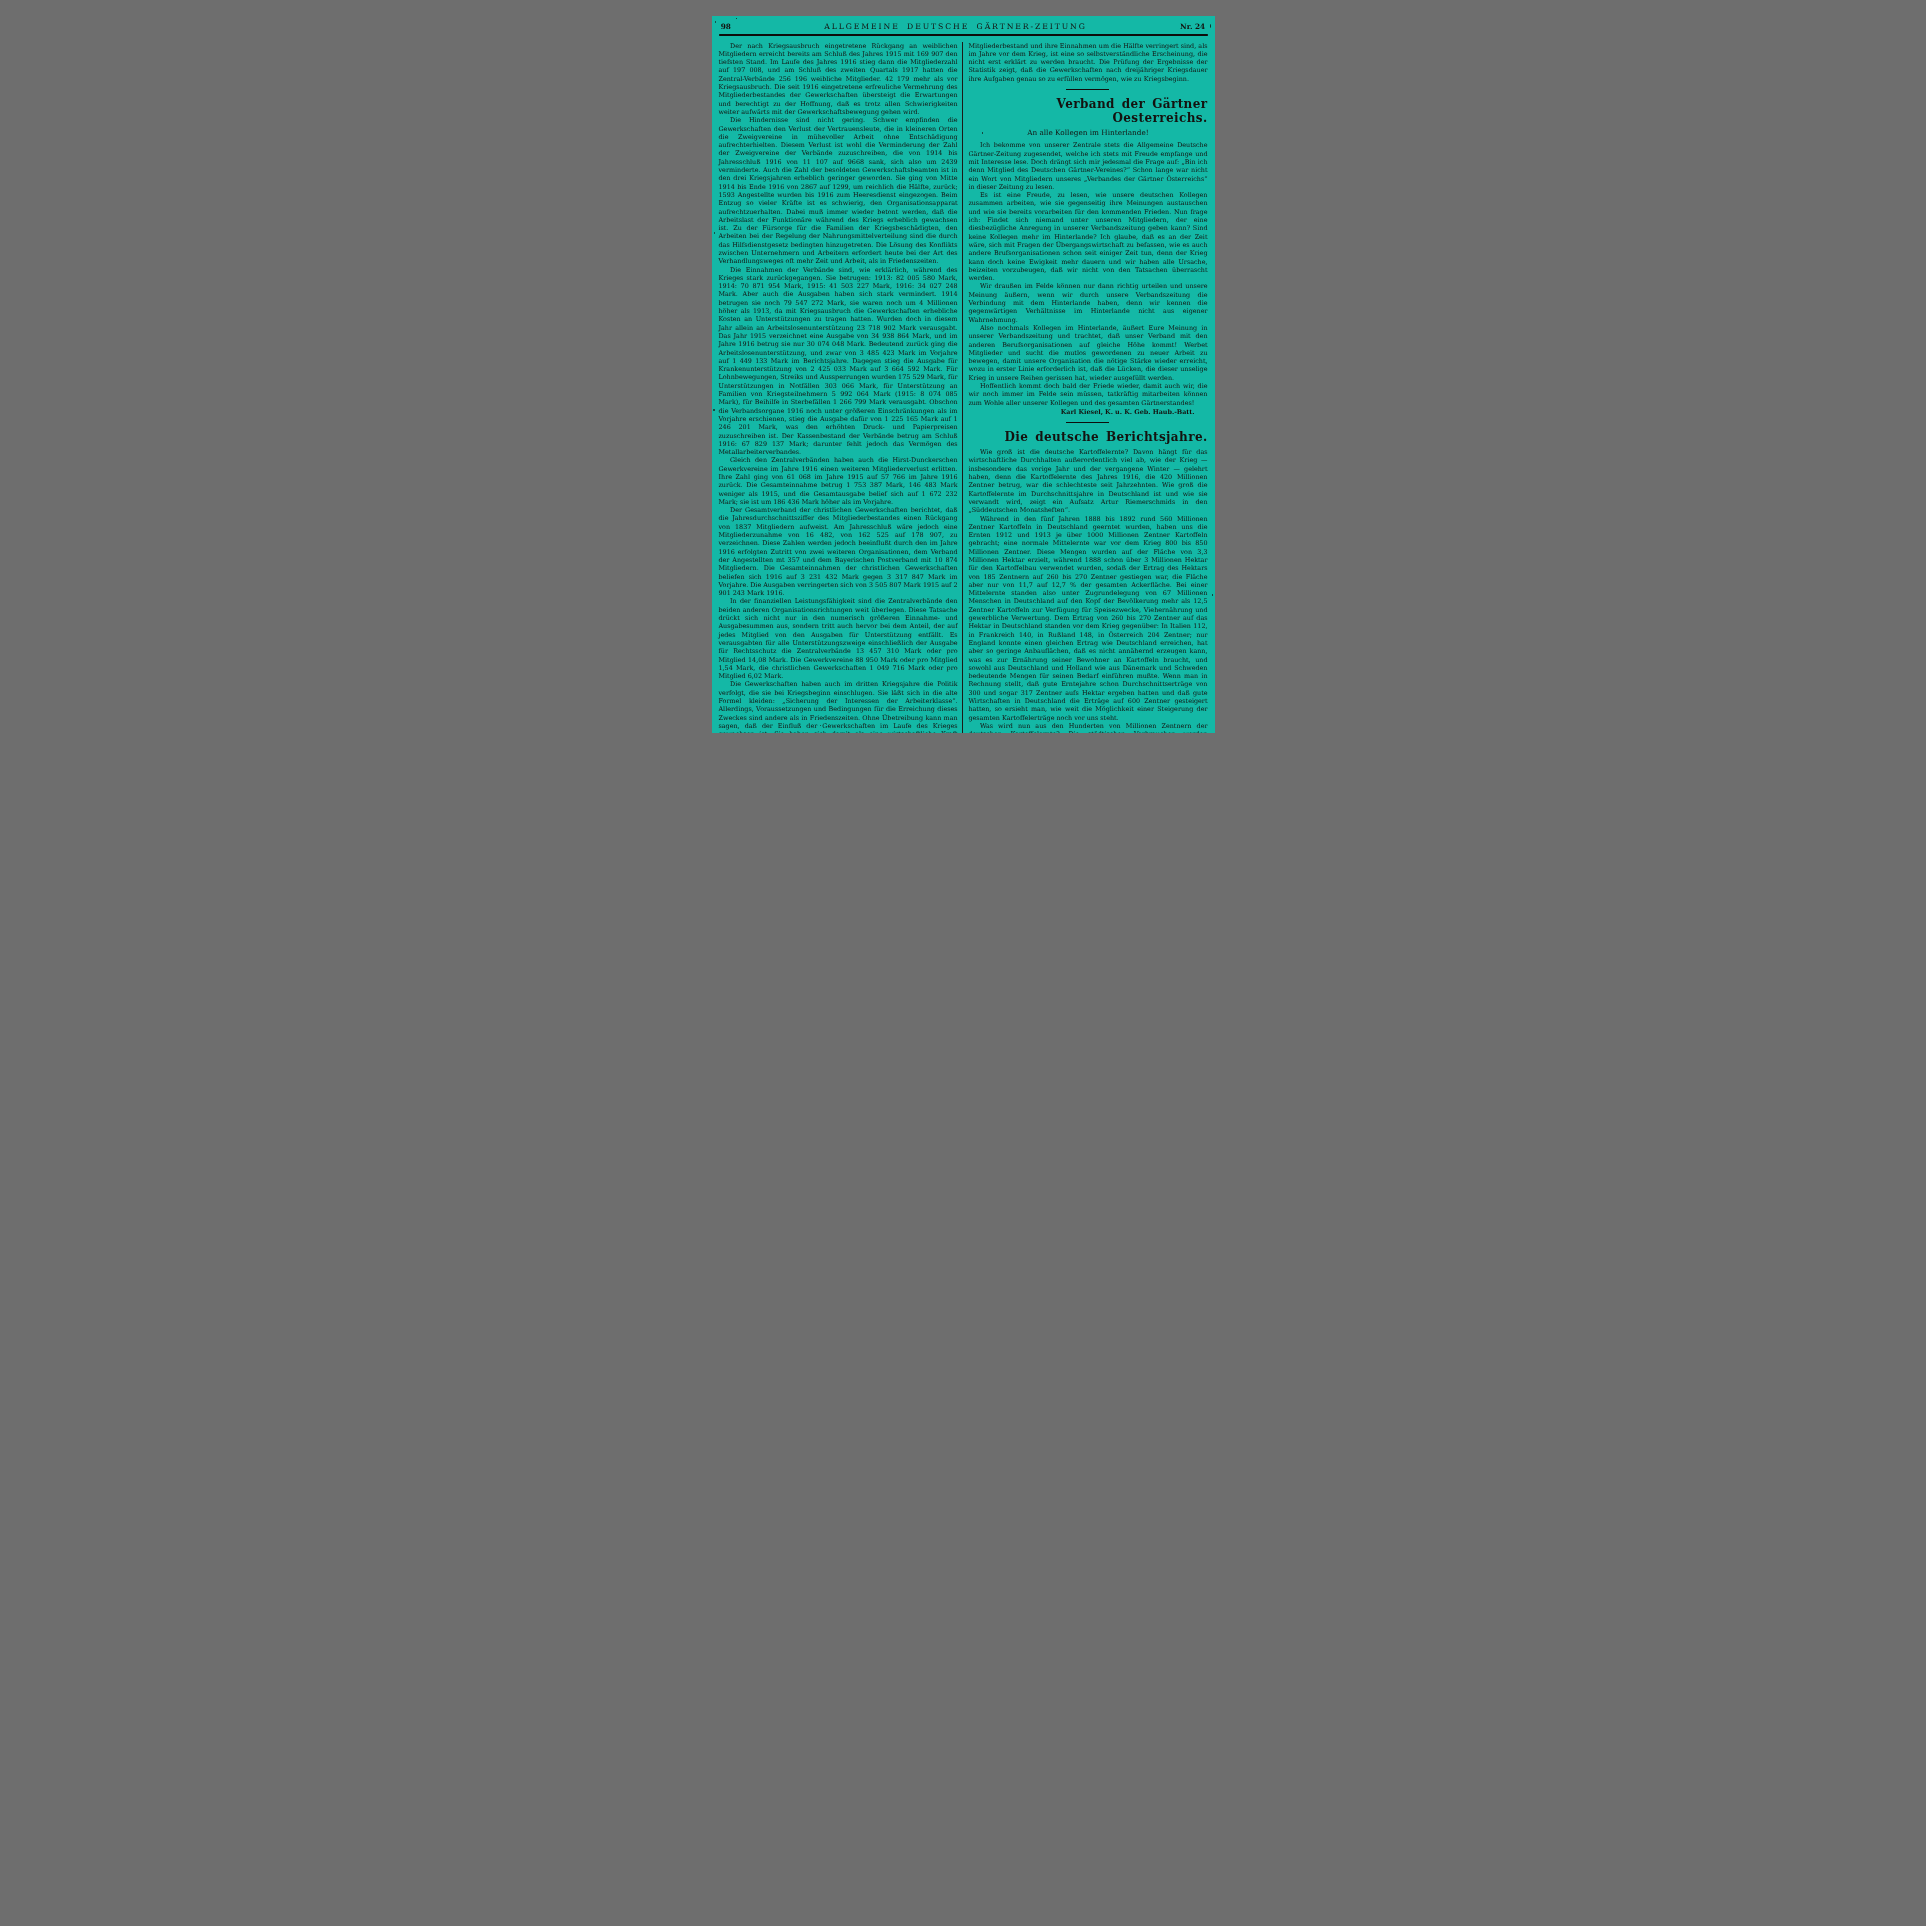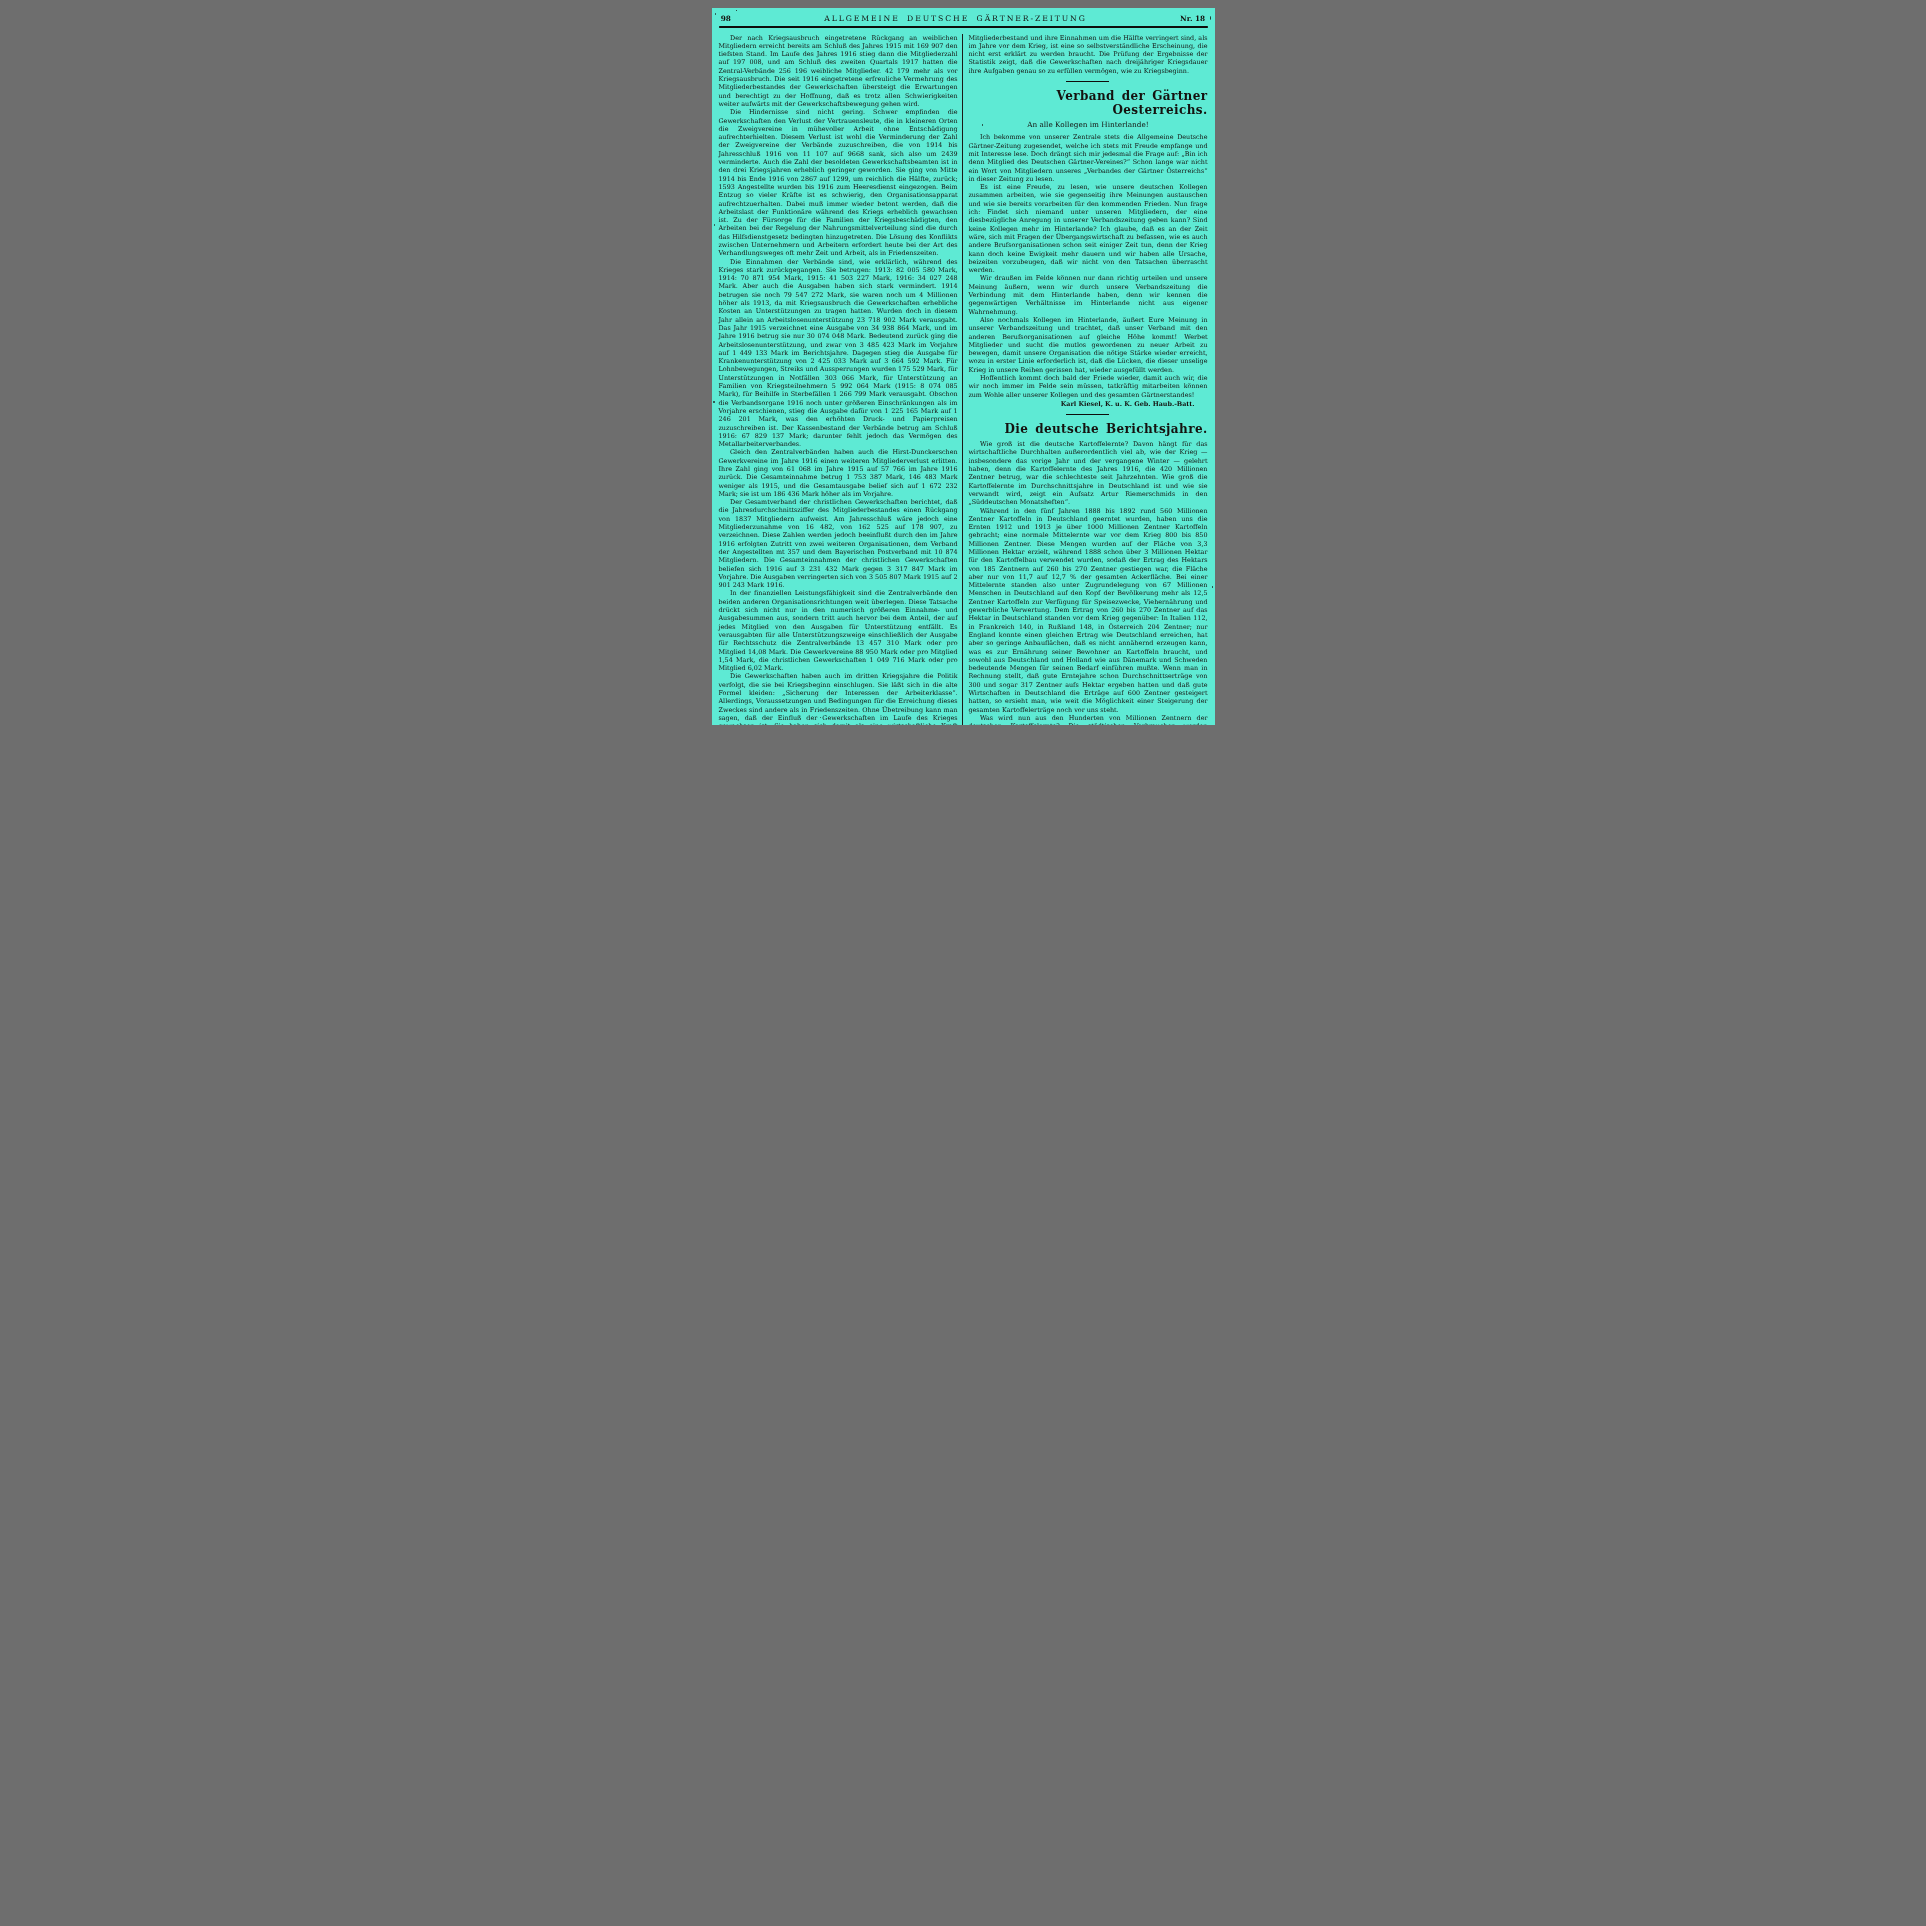--- a/index.html
+++ b/index.html
@@ -1,20 +1,20 @@
 <!DOCTYPE html>
 <html style="font-size:6.2px"><head>
 <meta charset="utf-8">
 <style>
   html,body { margin:0; padding:0; background:#6e6e6e; }
   .page {
     position:relative;
     width:503px; height:717px;
-    margin:8px auto;
-    background:#5eead4;
+    margin:16px auto;
+    background:#14b8a6;
     color:#14120f;
     font-family:"DejaVu Serif", serif;
     box-sizing:border-box;
     padding:2.3px 7px 3.9px 7px;
     overflow:hidden;
   }
   
   .hdr {
     display:flex; align-items:baseline; justify-content:space-between;
     padding:3.9px 2.3px 3.1px 2.3px;
@@ -88,21 +88,21 @@
   .s8 { left:500px;top:578px; width:0.8px; height:2.3px; }
 </style>
 </head>
 <body>
 
 <div class="page">
 
   <header class="hdr">
     <span class="pagenum">98</span>
     <h1 class="masthead">ALLGEMEINE DEUTSCHE GÄRTNER-ZEITUNG</h1>
-    <span class="issue">Nr. 18</span>
+    <span class="issue">Nr. 24</span>
   </header>
   <div class="hdr-rule"></div>
 
   <main class="columns">
 
     <section class="col left">
       <p>Der nach Kriegsausbruch eingetretene Rückgang an weiblichen Mitgliedern erreicht bereits am Schluß des Jahres 1915 mit 169 907 den tiefsten Stand. Im Laufe des Jahres 1916 stieg dann die Mitgliederzahl auf 197 008, und am Schluß des zweiten Quartals 1917 hatten die Zentral-Verbände 256 196 weibliche Mitglieder. 42 179 mehr als vor Kriegsausbruch. Die seit 1916 eingetretene erfreuliche Vermehrung des Mitgliederbestandes der Gewerkschaften übersteigt die Erwartungen und berechtigt zu der Hoffnung, daß es trotz allen Schwierigkeiten weiter aufwärts mit der Gewerkschaftsbewegung gehen wird.</p>
       <p>Die Hindernisse sind nicht gering. Schwer empfinden die Gewerkschaften den Verlust der Vertrauensleute, die in kleineren Orten die Zweigvereine in mühevoller Arbeit ohne Entschädigung aufrechterhielten. Diesem Verlust ist wohl die Verminderung der Zahl der Zweigvereine der Verbände zuzuschreiben, die von 1914 bis Jahresschluß 1916 von 11 107 auf 9668 sank, sich also um 2439 verminderte. Auch die Zahl der besoldeten Gewerkschaftsbeamten ist in den drei Kriegsjahren erheblich geringer geworden. Sie ging von Mitte 1914 bis Ende 1916 von 2867 auf 1299, um reichlich die Hälfte, zurück; 1593 Angestellte wurden bis 1916 zum Heeresdienst eingezogen. Beim Entzug so vieler Kräfte ist es schwierig, den Organisationsapparat aufrechtzuerhalten. Dabei muß immer wieder betont werden, daß die Arbeitslast der Funktionäre während des Kriegs erheblich gewachsen ist. Zu der Fürsorge für die Familien der Kriegsbeschädigten, den Arbeiten bei der Regelung der Nahrungsmittelverteilung sind die durch das Hilfsdienstgesetz bedingten hinzugetreten. Die Lösung des Konflikts zwischen Unternehmern und Arbeitern erfordert heute bei der Art des Verhandlungsweges oft mehr Zeit und Arbeit, als in Friedenszeiten.</p>
       <p>Die Einnahmen der Verbände sind, wie erklärlich, während des Krieges stark zurückgegangen. Sie betrugen: 1913: 82 005 580 Mark, 1914: 70 871 954 Mark, 1915: 41 503 227 Mark, 1916: 34 027 248 Mark. Aber auch die Ausgaben haben sich stark vermindert. 1914 betrugen sie noch 79 547 272 Mark, sie waren noch um 4 Millionen höher als 1913, da mit Kriegsausbruch die Gewerkschaften erhebliche Kosten an Unterstützungen zu tragen hatten. Wurden doch in diesem Jahr allein an Arbeitslosenunterstützung 23 718 902 Mark verausgabt. Das Jahr 1915 verzeichnet eine Ausgabe von 34 938 864 Mark, und im Jahre 1916 betrug sie nur 30 074 048 Mark. Bedeutend zurück ging die Arbeitslosenunterstützung, und zwar von 3 485 423 Mark im Vorjahre auf 1 449 133 Mark im Berichtsjahre. Dagegen stieg die Ausgabe für Krankenunterstützung von 2 425 033 Mark auf 3 664 592 Mark. Für Lohnbewegungen, Streiks und Aussperrungen wurden 175 529 Mark, für Unterstützungen in Notfällen 303 066 Mark, für Unterstützung an Familien von Kriegsteilnehmern 5 992 064 Mark (1915: 8 074 085 Mark), für Beihilfe in Sterbefällen 1 266 799 Mark verausgabt. Obschon die Verbandsorgane 1916 noch unter größeren Einschränkungen als im Vorjahre erschienen, stieg die Ausgabe dafür von 1 225 165 Mark auf 1 246 201 Mark, was den erhöhten Druck- und Papierpreisen zuzuschreiben ist. Der Kassenbestand der Verbände betrug am Schluß 1916: 67 829 137 Mark; darunter fehlt jedoch das Vermögen des Metallarbeiterverbandes.</p>
       <p>Gleich den Zentralverbänden haben auch die Hirst-Dunckerschen Gewerkvereine im Jahre 1916 einen weiteren Mitgliederverlust erlitten. Ihre Zahl ging von 61 068 im Jahre 1915 auf 57 766 im Jahre 1916 zurück. Die Gesamteinnahme betrug 1 753 387 Mark, 146 483 Mark weniger als 1915, und die Gesamtausgabe belief sich auf 1 672 232 Mark; sie ist um 186 436 Mark höher als im Vorjahre.</p>

